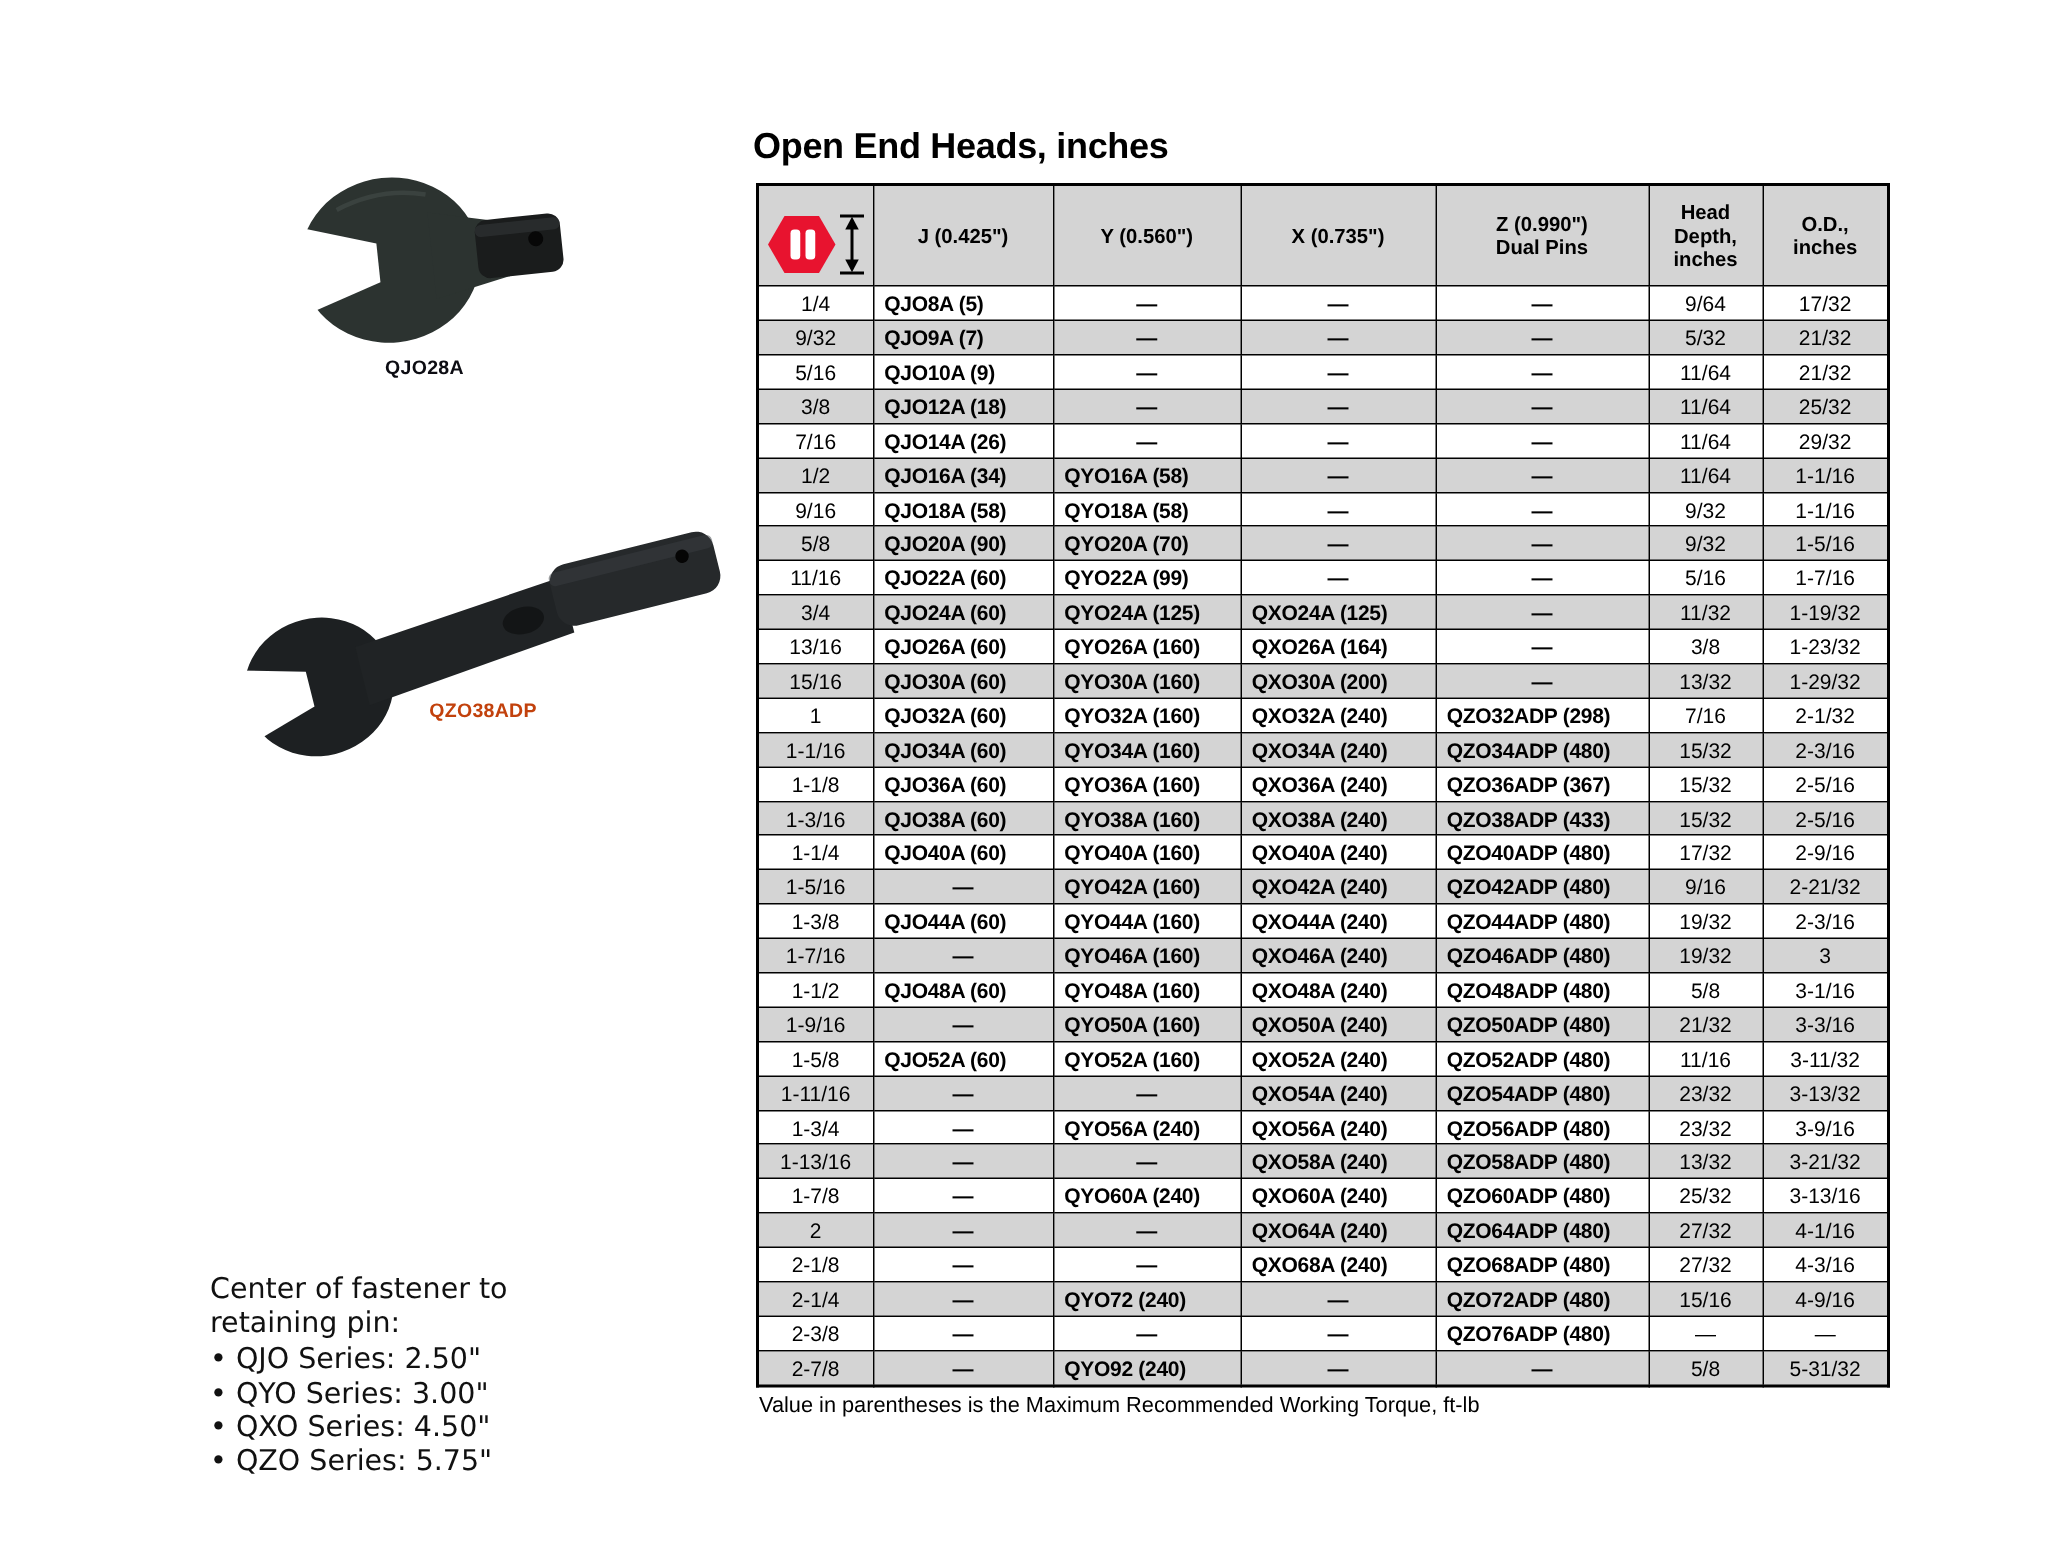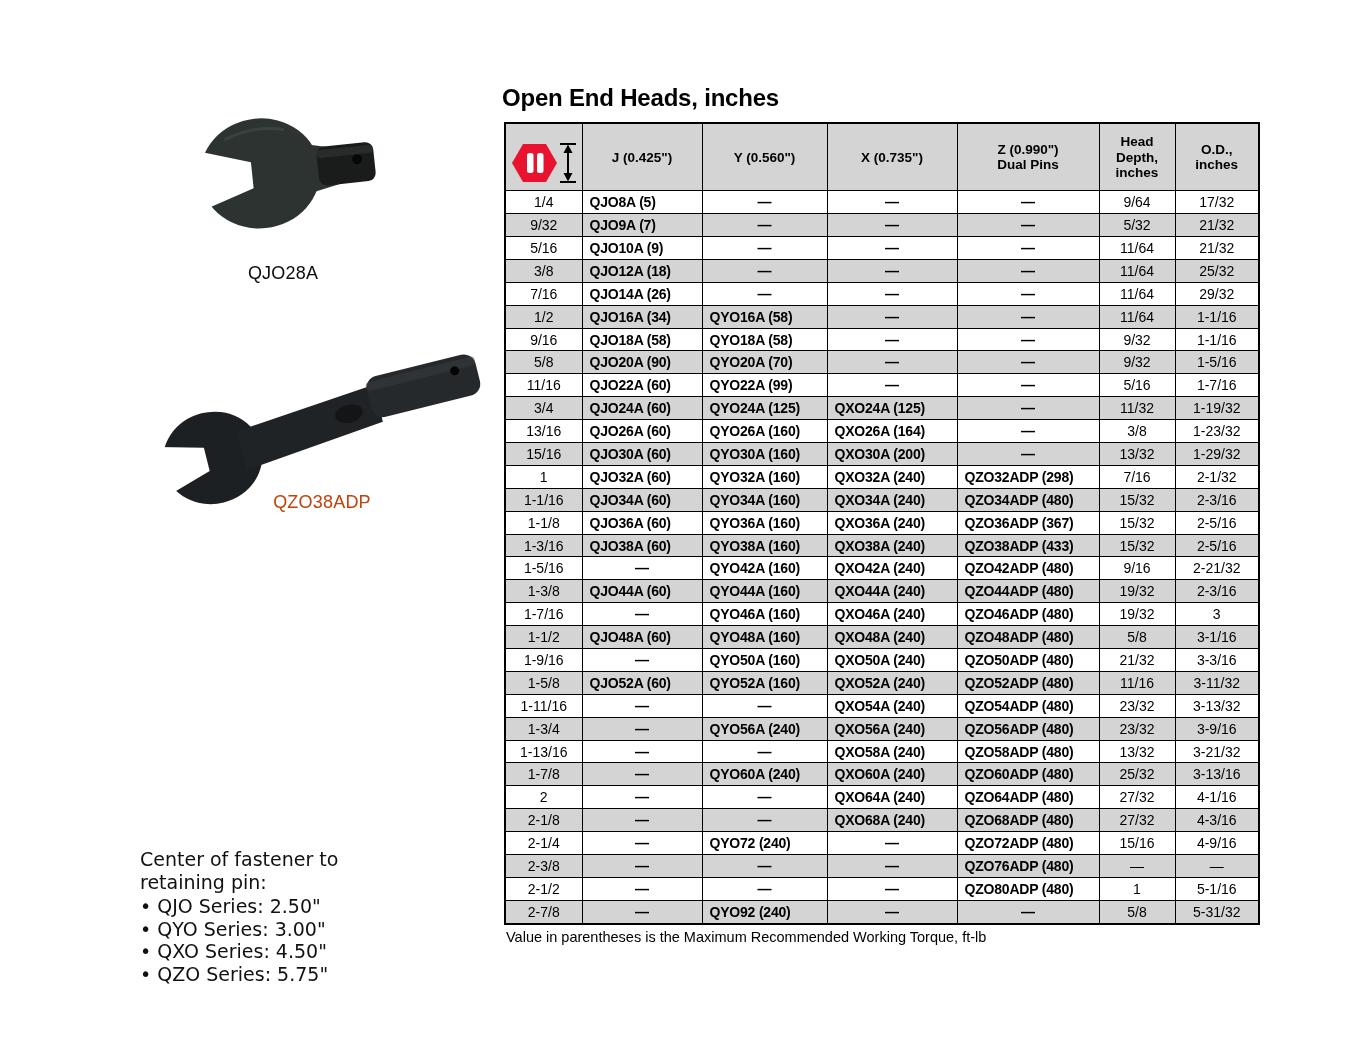--- a/index.html
+++ b/index.html
@@ -6,22 +6,22 @@
   .page {
     position:relative; width:1366px; height:1043px; background:#ffffff;
     font-family:"Liberation Sans", sans-serif; color:#000;
     overflow:hidden;
   }
 
   
   .product-img { position:absolute; }
   .product-img svg { overflow:visible; display:block; }
   .product-label {
-    position:absolute; font-weight:normal; font-size:18px; letter-spacing:0.2px;
-    text-align:center; color:#0c0c12;margin-top:26px;
+    position:absolute; font-weight:bold; font-size:13px; letter-spacing:0.2px;
+    text-align:center; color:#0c0c12;
   }
 
   
   .note {
     position:absolute; left:140px; top:848px; width:232px;
     font-family:"DejaVu Sans", sans-serif; font-size:19px; line-height:22.5px; color:#111;
   }
   .note ul { list-style:none; margin:2px 0 0 0; padding:0; }
   .note li::before { content:"\2022\00a0"; }
 
@@ -274,20 +274,29 @@
           <tr>
             <td>1-3/16</td>
             <td class="code">QJO38A (60)</td>
             <td class="code">QYO38A (160)</td>
             <td class="code">QXO38A (240)</td>
             <td class="code">QZO38ADP (433)</td>
             <td>15/32</td>
             <td>2-5/16</td>
           </tr>
           <tr>
+            <td>1-1/4</td>
+            <td class="code">QJO40A (60)</td>
+            <td class="code">QYO40A (160)</td>
+            <td class="code">QXO40A (240)</td>
+            <td class="code">QZO40ADP (480)</td>
+            <td>17/32</td>
+            <td>2-9/16</td>
+          </tr>
+          <tr>
             <td>1-5/16</td>
             <td class="dash">—</td>
             <td class="code">QYO42A (160)</td>
             <td class="code">QXO42A (240)</td>
             <td class="code">QZO42ADP (480)</td>
             <td>9/16</td>
             <td>2-21/32</td>
           </tr>
           <tr>
             <td>1-3/8</td>
@@ -400,29 +409,20 @@
           <tr>
             <td>2-3/8</td>
             <td class="dash">—</td>
             <td class="dash">—</td>
             <td class="dash">—</td>
             <td class="code">QZO76ADP (480)</td>
             <td>—</td>
             <td>—</td>
           </tr>
           <tr>
-            <td>2-1/2</td>
-            <td class="dash">—</td>
-            <td class="dash">—</td>
-            <td class="dash">—</td>
-            <td class="code">QZO80ADP (480)</td>
-            <td>1</td>
-            <td>5-1/16</td>
-          </tr>
-          <tr>
             <td>2-7/8</td>
             <td class="dash">—</td>
             <td class="code">QYO92 (240)</td>
             <td class="dash">—</td>
             <td class="dash">—</td>
             <td>5/8</td>
             <td>5-31/32</td>
           </tr>
         </tbody>
     </table>

